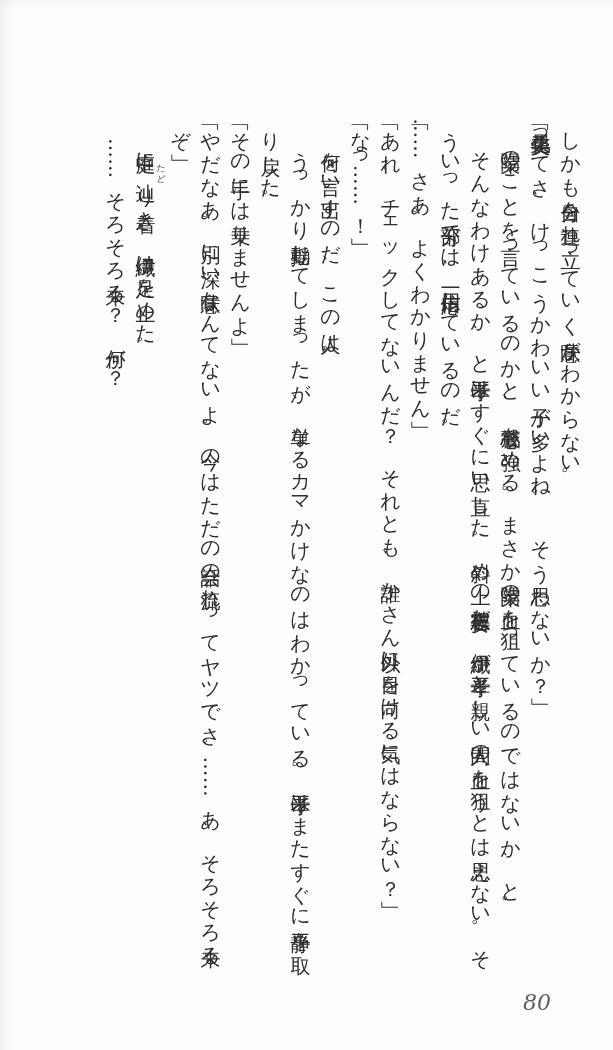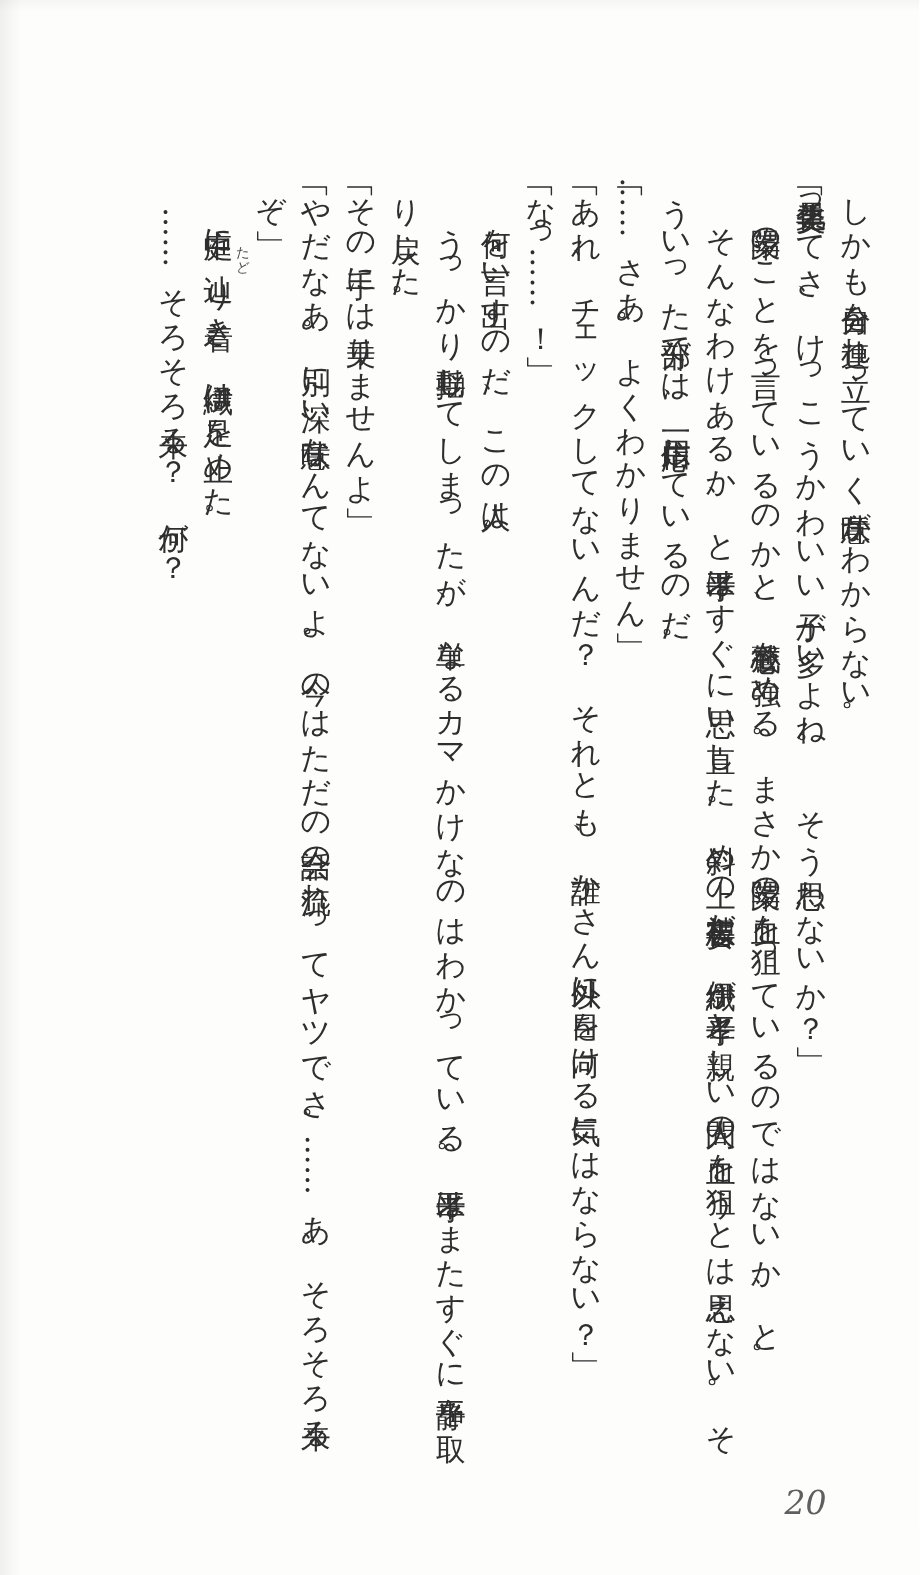--- a/index.html
+++ b/index.html
@@ -79,14 +79,14 @@
       <p>「あれ、チェックしてないんだ？　それとも、誰かさん以外に目を向ける気にはならない？」</p>
       <p>「なっ……！」</p>
       <p class="indent">何を言い出すのだ、この人は。</p>
       <p class="indent">うっかり動揺してしまったが、単なるカマかけなのはわかっている。孝平はまたすぐに平静を取り戻した。</p>
       <p>「その手には乗りませんよ」</p>
       <p>「やだなあ。別に深い意味なんてないよ。今のはただの会話の流れってヤツでさ。……あ、そろそろ来るぞ」</p>
       <p class="indent">中庭に<ruby>辿<rt>たど</rt></ruby>り着き、伊織は足を止めた。</p>
       <p class="indent">……そろそろ来る？　何が？</p>
     </div>
 
-  <div class="page-number">20</div>
+  <div class="page-number">80</div>
 </div>
 
 </body></html>

